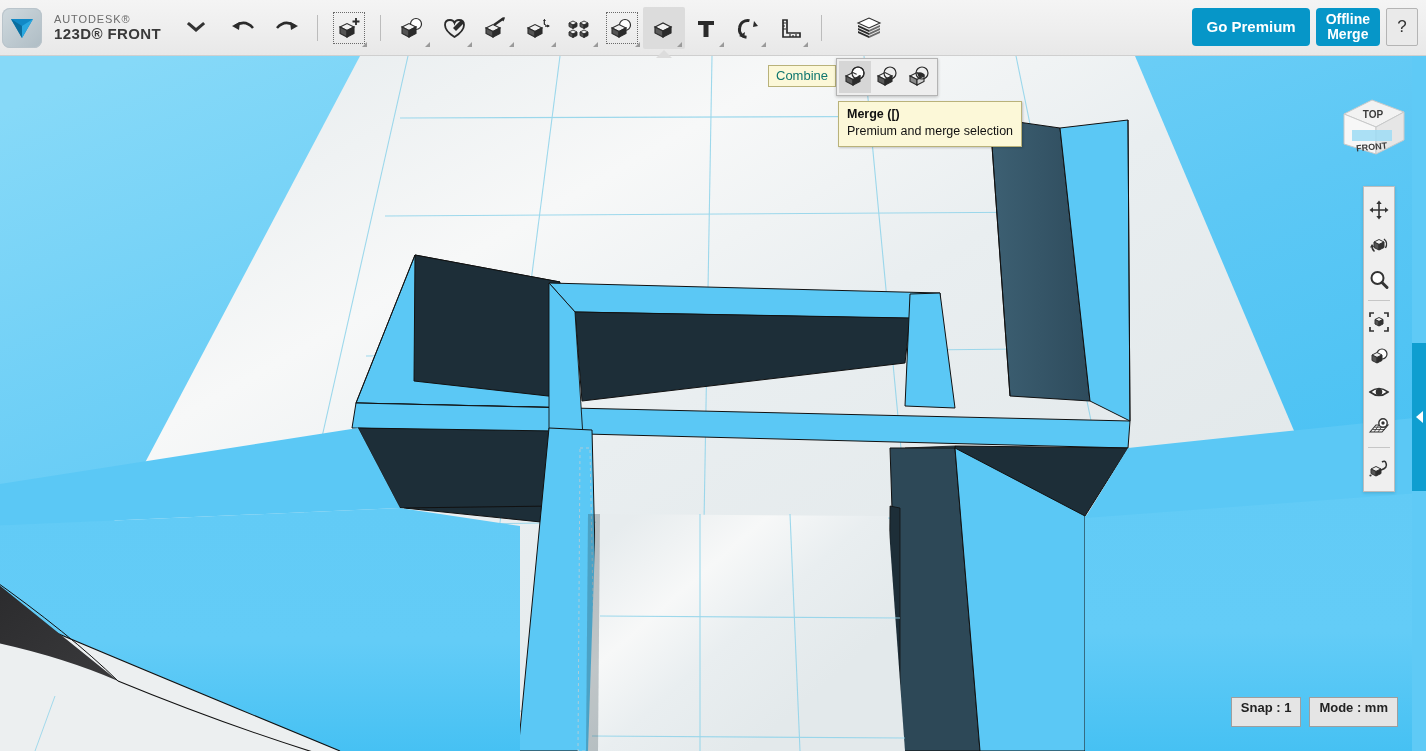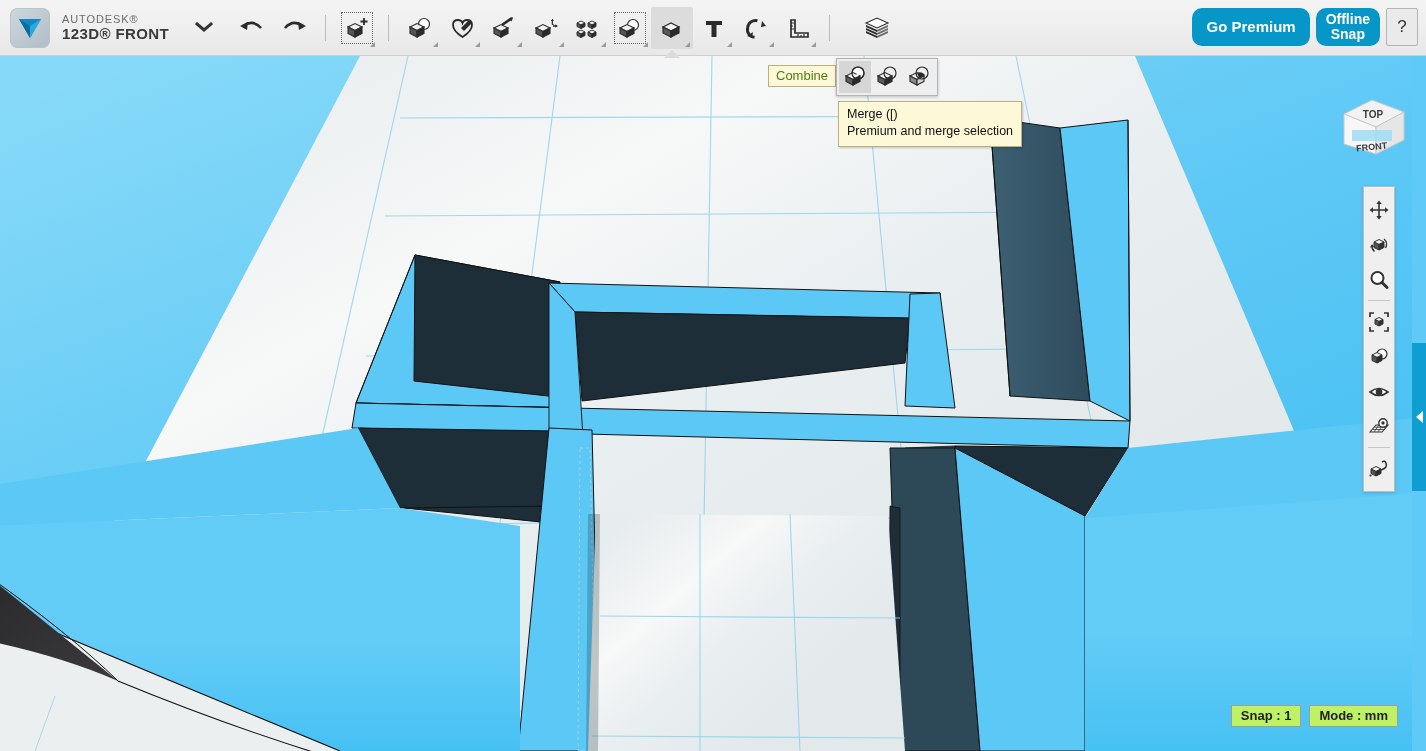--- a/index.html
+++ b/index.html
@@ -10,21 +10,21 @@
     position:relative;
   }
 
   
   #topbar{
     position:absolute; left:0; top:0; width:1426px; height:56px;
     background:linear-gradient(180deg,#f4f4f4 0%,#eeeeee 55%,#e8e8e8 100%);
     border-bottom:1px solid #cfcfcf;
     display:flex; align-items:center; z-index:40;
   }
-  #brand{ display:flex; align-items:center; padding-left:10px; }
+  #brand{ display:flex; align-items:center; padding-left:2px; }
   .logo-tile{
     width:40px; height:40px; border-radius:8px;
     background:linear-gradient(135deg,#cfd9de 0%,#aebcc4 100%);
     display:flex; align-items:center; justify-content:center;
     box-shadow:inset 0 0 0 1px #b9c4cb;
   }
   .brand-text{ margin-left:12px; line-height:1.15; }
   .brand-top{ font-size:11px; letter-spacing:.9px; color:#6c6c6c; }
   .brand-bot{ font-size:15px; font-weight:bold; letter-spacing:.4px; color:#3a3a3a; }
   #brand-chevron{ margin-left:26px; cursor:pointer; }
@@ -47,56 +47,56 @@
     content:""; position:absolute; left:50%; transform:translateX(-50%);
     bottom:-9px; width:0;height:0;
     border-left:8px solid transparent; border-right:8px solid transparent;
     border-bottom:8px solid #dcdcdc;
   }
 
   #tb-center{ display:flex; align-items:center; margin-left:18px; }
   #tb-right{ position:absolute; right:8px; top:8px; display:flex; align-items:center; gap:6px; }
   .btn-blue{
     background:#0696c8; color:#fff; border:none; cursor:pointer;
-    font-size:15px; font-weight:bold; border-radius:10px;
+    font-size:15px; font-weight:bold; border-radius:4px;
     padding:0 14px; height:38px; line-height:1.05;
     font-family:"Liberation Sans", sans-serif;
     display:flex; align-items:center; justify-content:center; text-align:center;
   }
   #btn-offline{ padding:0 10px; white-space:pre-line; font-size:14px; }
   #btn-help{
     width:32px; height:38px; border:1px solid #b4b4b4; background:#eaeaea;
     font-size:17px; color:#333; cursor:pointer; border-radius:2px;
     font-family:"Liberation Sans", sans-serif;
   }
 
   
   #viewport{ position:absolute; left:0; top:56px; width:1426px; height:695px; overflow:hidden; }
   #viewport svg{ display:block; }
 
   
   #combine-label{
     position:absolute; left:768px; top:65px; z-index:60;
     background:#fcf8d8; border:1px solid #b9b27a;
-    font-size:13px; color:#4d7c0f; padding:2px 7px 3px;
+    font-size:13px; color:#0f766e; padding:2px 7px 3px;
   }
   #flyout{
     position:absolute; left:836px; top:58px; z-index:60;
     background:#eeeeee; border:1px solid #b4b4b4;
     display:flex; padding:2px; box-shadow:0 1px 3px rgba(0,0,0,.22);
   }
   .fbtn{ width:32px; height:32px; display:flex; align-items:center; justify-content:center; cursor:pointer; }
   .fbtn.sel{ background:#d6d6d6; }
   #tooltip{
     position:absolute; left:838px; top:101px; z-index:61;
     background:#fcf8d8; border:1px solid #b9b27a;
     padding:4px 8px 6px; font-size:12.5px; color:#111; line-height:1.35;
     box-shadow:1px 1px 2px rgba(0,0,0,.2);
   }
-  #tooltip .tt-title{ font-weight:normal; }
+  #tooltip .tt-title{ font-weight:bold; }
 
   
   #viewcube{ position:absolute; left:1332px; top:92px; width:80px; height:76px; z-index:30; cursor:pointer; }
 
   
   #rtoolbar{
     position:absolute; right:31px; top:186px; width:32px; z-index:30;
     background:#efefef; border:1px solid #bdbdbd;
     display:flex; flex-direction:column; align-items:center;
     padding:5px 0; box-shadow:0 1px 3px rgba(0,0,0,.15);
@@ -110,22 +110,22 @@
     background:#0f9ed0; cursor:pointer; display:flex; align-items:center; justify-content:center;
   }
   #panel-handle .tri{
     width:0;height:0; border-top:6px solid transparent; border-bottom:6px solid transparent;
     border-right:7px solid #ffffff;
   }
 
   
   #status{ position:absolute; right:28px; bottom:24px; display:flex; gap:8px; z-index:30; }
   .sbox{
-    background:#bef264; border:1px solid #9e9e9e; font-size:13px; font-weight:bold;
-    color:#222; padding:2px 9px 3px;
+    background:#e5e5e5; border:1px solid #9e9e9e; font-size:13px; font-weight:bold;
+    color:#222; padding:2px 9px 11px;
   }
 </style>
 </head>
 <body>
 
 <div id="viewport">
   <svg width="1426" height="695" viewBox="0 0 1426 695">
     <defs>
       <linearGradient id="skyg" x1="0" y1="0" x2="0" y2="1">
         <stop offset="0" stop-color="#62cbf6"></stop>
@@ -520,21 +520,21 @@
           <polygon points="4,16 15,21 15,23 4,18" fill="#2b2b2b"></polygon>
           <polygon points="15,21 26,16 26,18 15,23" fill="#6a6a6a"></polygon>
         </g>
         </svg>
     </div>
   </div>
 
   <div id="tb-right">
     <button class="btn-blue" id="btn-premium">Go Premium</button>
     <button class="btn-blue" id="btn-offline">Offline
-Snap</button>
+Merge</button>
     <button id="btn-help">?</button>
   </div>
 </div>
 
 <div id="combine-label">Combine</div>
 
 <div id="flyout">
   <div class="fbtn sel">
     <svg width="24" height="22" viewBox="0 0 24 22">
       <circle cx="15" cy="7" r="6" fill="#fff" stroke="#2b2b2b" stroke-width="1.2"></circle>

